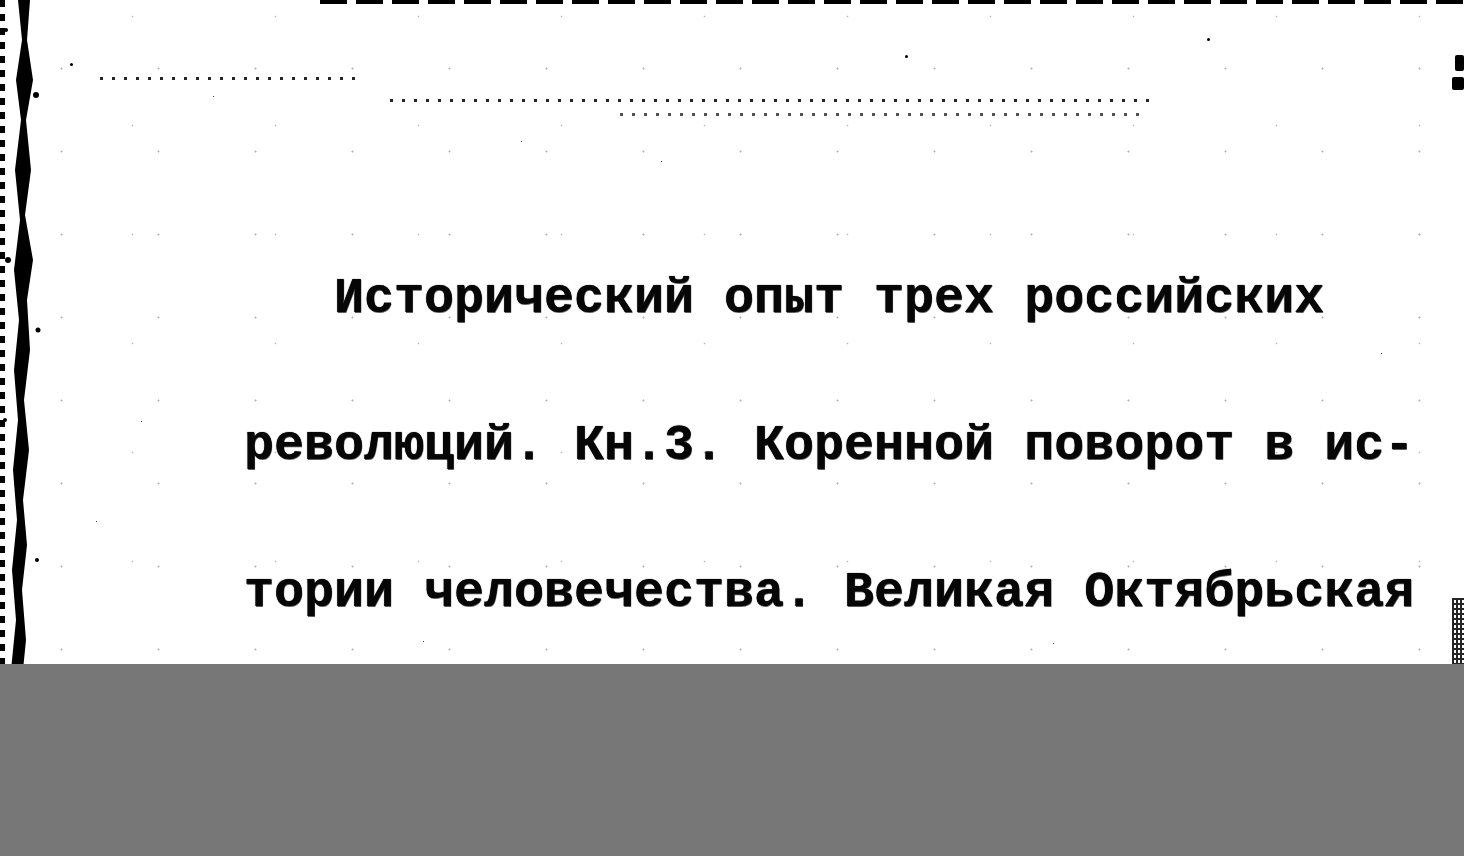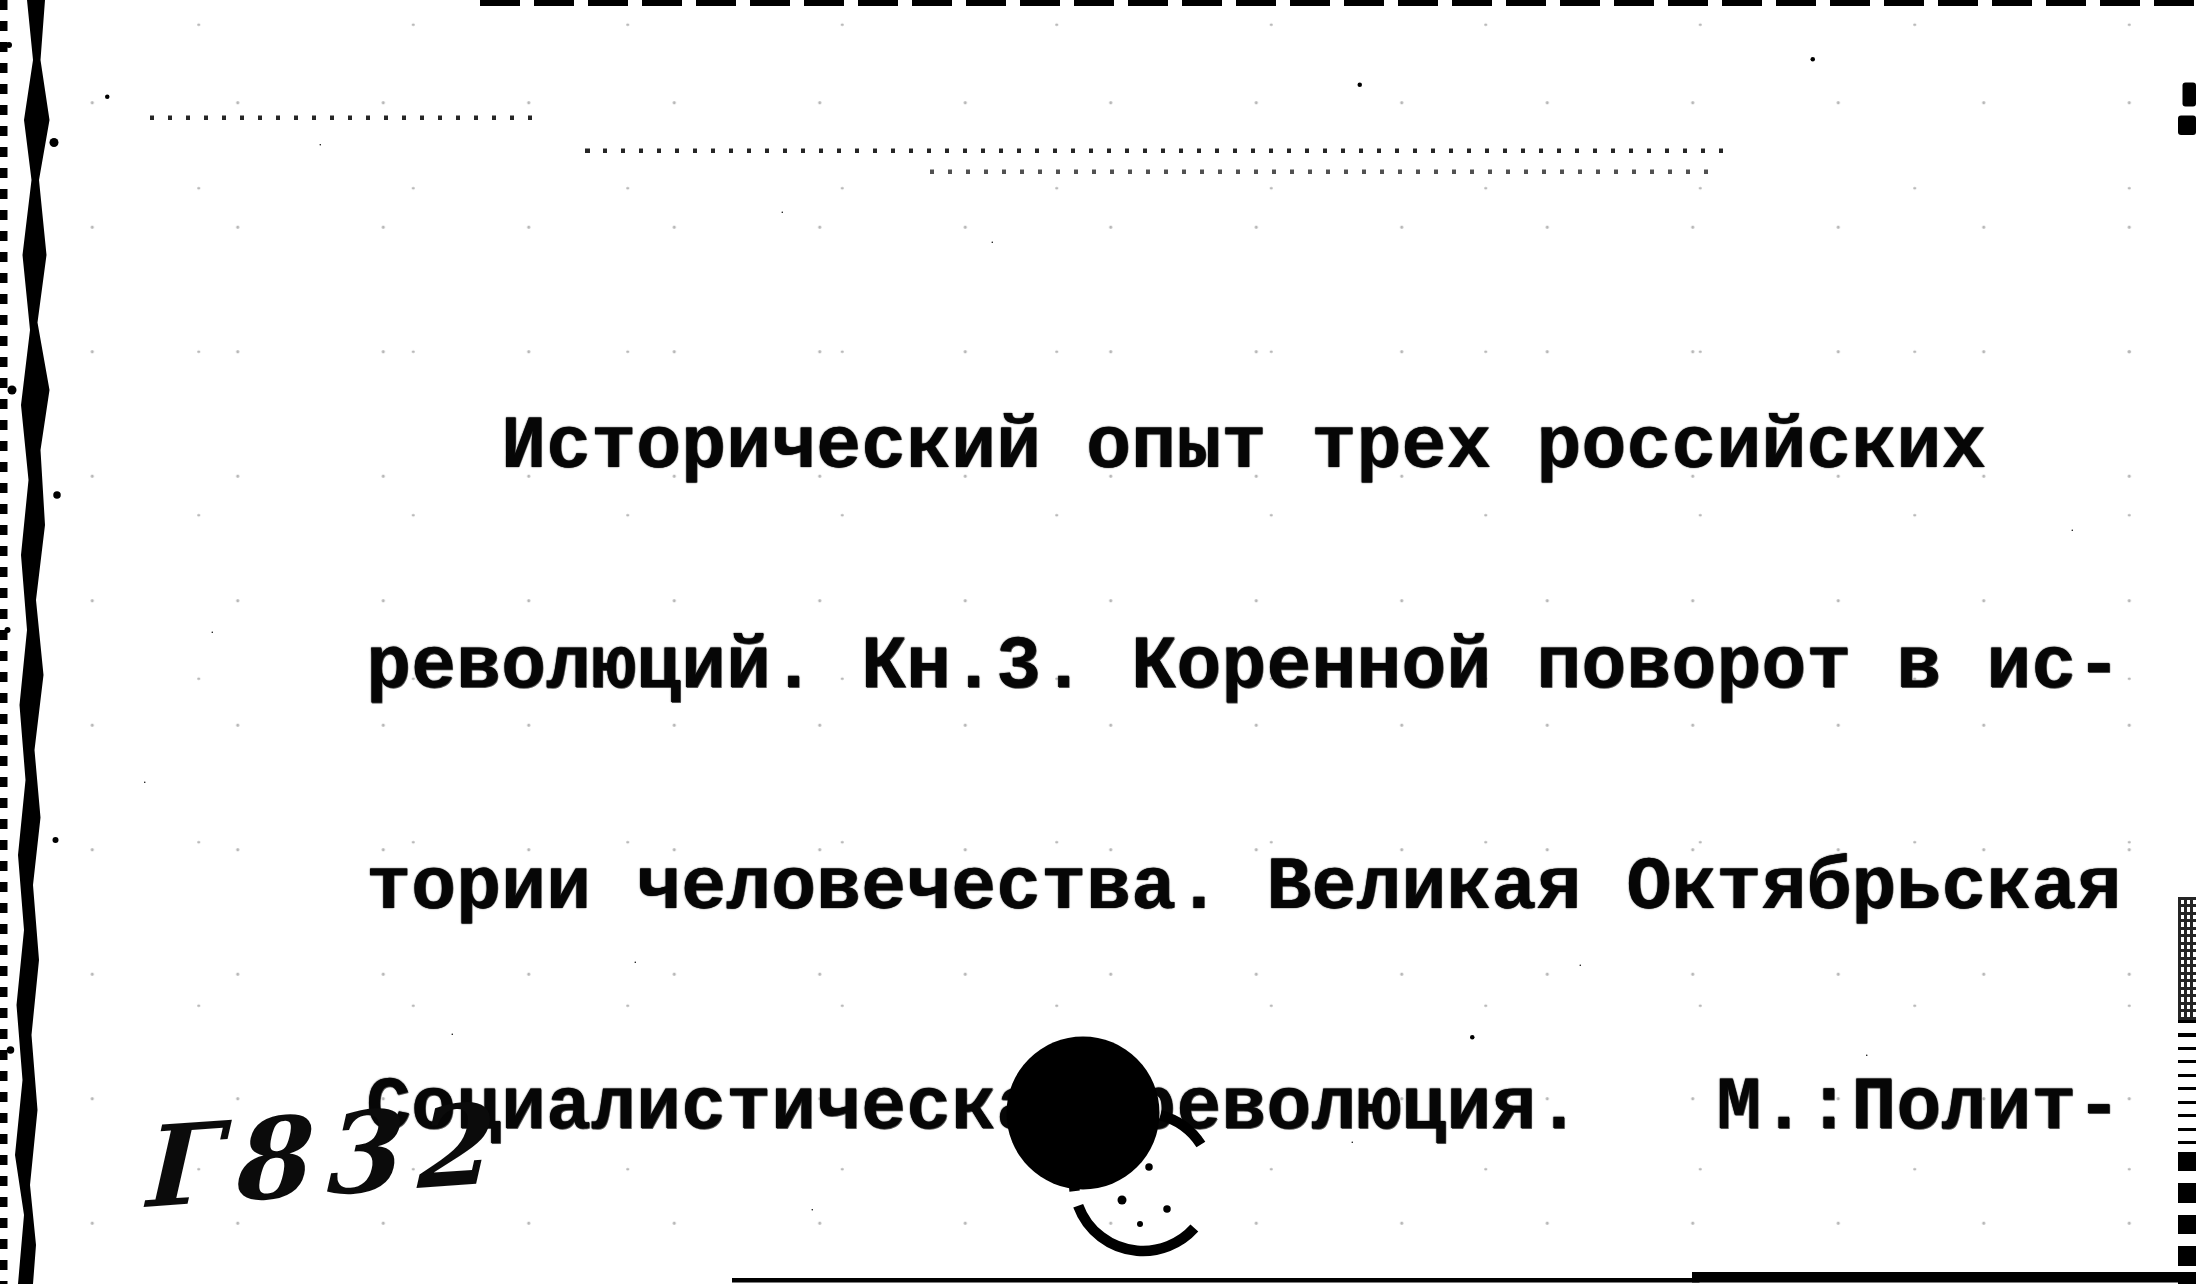--- a/index.html
+++ b/index.html
@@ -1,19 +1,19 @@
 <!DOCTYPE html>
 <html><head>
 <meta charset="utf-8">
 <style>
   html, body { margin: 0; padding: 0; background: #777; }
   .scan {
     position: relative;
     width: 1464px;
-    height: 856px;
+    height: 664px;
     background: #ffffff;
     overflow: hidden;
     font-family: "Liberation Mono", "DejaVu Sans Mono", monospace;
   }
 
   
   .noise-layer {
     position: absolute; inset: 0;
     background-image:
       radial-gradient(circle, #000 0.8px, transparent 1.3px),

